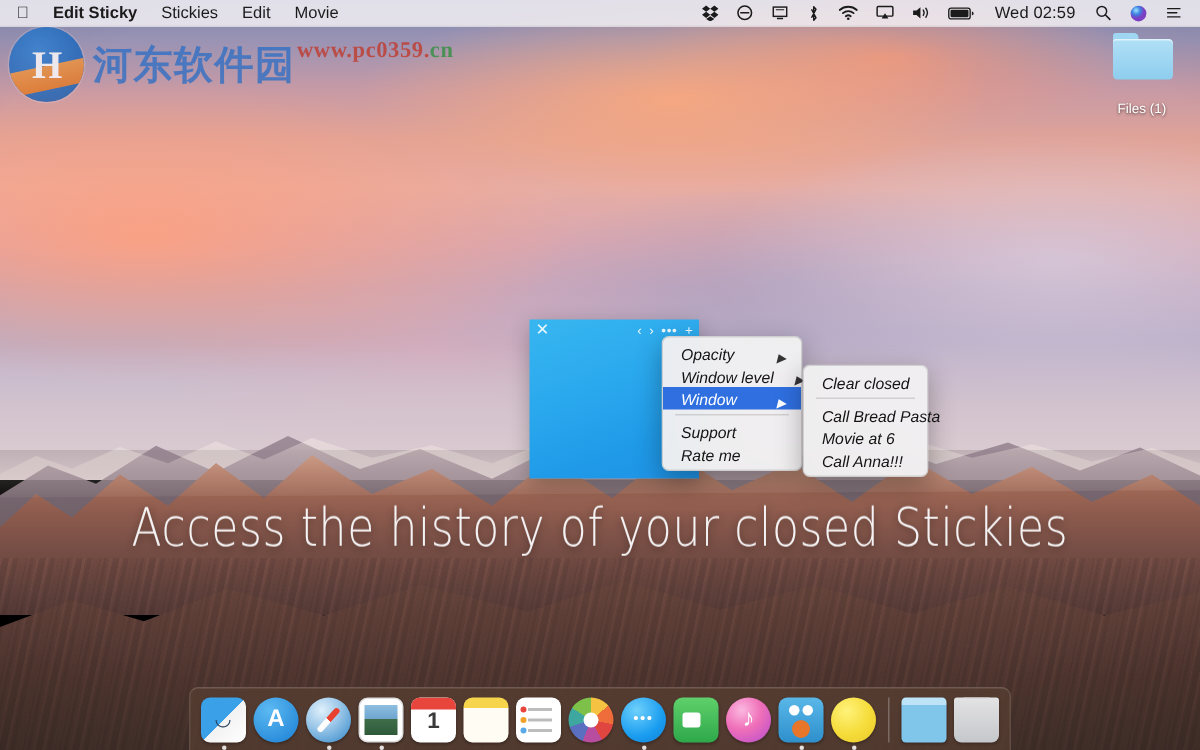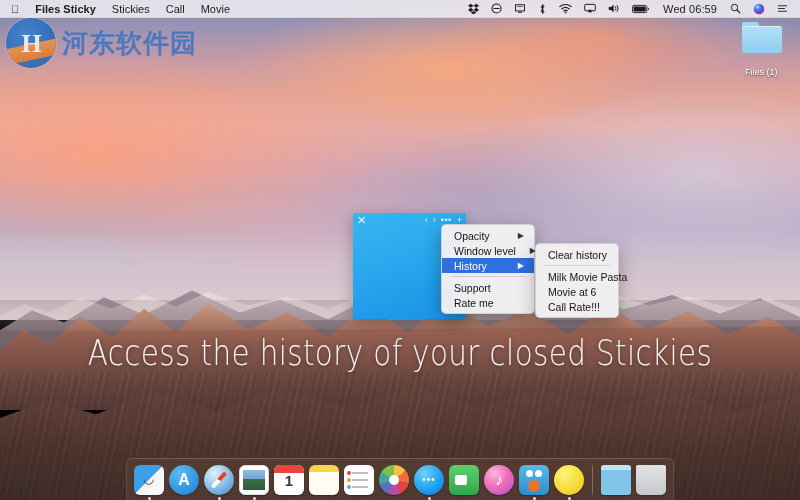--- a/index.html
+++ b/index.html
@@ -158,22 +158,22 @@
 
   
   .menu {
     position:absolute; background: rgba(241,240,241,0.97);
     -webkit-backdrop-filter: blur(16px); backdrop-filter: blur(16px);
     border:1px solid rgba(0,0,0,0.13); border-radius:5px;
     box-shadow: 0 6px 18px rgba(0,0,0,.30);
     padding:3px 0; font-size:10.5px; color:#141414;
   }
   .menu-row {
-    display:flex; align-items:center; height:15px; padding:0 10px 0 12px;
-    white-space:nowrap; cursor:default;
+    display:flex; align-items:flex-end; height:15px; padding:0 10px 0 12px;
+    white-space:nowrap; cursor:default;font-style:italic;
   }
   .menu-row .lbl { flex:1; }
   .menu-row .arrow { font-size:8px; margin-left:14px; color:#333; }
   .menu-row.hl { background:#2f6fe0; color:#fff; }
   .menu-row.hl .arrow { color:#fff; }
   .menu-sep { height:1px; background:rgba(0,0,0,.13); margin:3px 8px; }
   #menu-main { left:441px; top:224px; width:94px; }
   #menu-history { left:535px; top:243px; width:84px; }
 
   
@@ -249,23 +249,23 @@
     <div class="mtn-mid"></div>
     <div class="mtn-snow"></div>
     <div class="mtn-near"></div>
     <div class="mtn-texture"></div>
     <div class="wall-vignette"></div>
   </div>
 
   <div class="menubar">
     <div class="mb-left">
       <div class="mb-item apple"></div>
-      <div class="mb-item bold">Files Sticky</div>
+      <div class="mb-item bold">Edit Sticky</div>
       <div class="mb-item">Stickies</div>
-      <div class="mb-item">Call</div>
+      <div class="mb-item">Edit</div>
       <div class="mb-item">Movie</div>
     </div>
     <div class="mb-right">
       <div class="mb-icon">
         <svg width="11" height="11" viewBox="0 0 16 16">
             <path d="M4 1 0 4l4 3 4-3-4-3zm8 0L8 4l4 3 4-3-4-3zM0 10l4 3 4-3-4-3-4 3zm12-3-4 3 4 3 4-3-4-3zM4 14l4 2.5L12 14l-4-2.5L4 14z" fill="#1b1b1b"></path>
           </svg>
       </div>
       <div class="mb-icon">
         <svg width="11" height="11" viewBox="0 0 16 16">
@@ -306,21 +306,21 @@
             <path d="M12.3 3a7 7 0 0 1 0 8" fill="none" stroke="#1b1b1b" stroke-width="1.2" stroke-linecap="round"></path>
           </svg>
       </div>
       <div class="mb-icon">
         <svg width="18" height="10" viewBox="0 0 24 12">
             <rect x="0.7" y="1.2" width="19" height="9.6" rx="2" fill="none" stroke="#1b1b1b" stroke-width="1.2"></rect>
             <rect x="2.2" y="2.7" width="16" height="6.6" rx="1" fill="#1b1b1b"></rect>
             <path d="M21.2 4.3v3.4c1-.3 1.6-.9 1.6-1.7s-.6-1.4-1.6-1.7z" fill="#1b1b1b"></path>
           </svg>
       </div>
-      <div class="mb-clock">Wed 06:59</div>
+      <div class="mb-clock">Wed 02:59</div>
       <div class="mb-icon">
         <svg width="11" height="11" viewBox="0 0 16 16">
             <circle cx="6.6" cy="6.6" r="4.7" fill="none" stroke="#1b1b1b" stroke-width="1.4"></circle>
             <line x1="10.2" y1="10.2" x2="14.4" y2="14.4" stroke="#1b1b1b" stroke-width="1.6" stroke-linecap="round"></line>
           </svg>
       </div>
       <div class="mb-icon">
         <svg width="12" height="12" viewBox="0 0 16 16">
             <defs>
               <radialGradient id="sg" cx="35%" cy="30%">
@@ -344,20 +344,21 @@
     </div>
   </div>
 
   <div class="watermark">
     <div class="wm-logo">
       <div class="band"></div>
       <div class="hh">H</div>
     </div>
     <div class="wm-text">
       <div class="wm-cn">河东软件园</div>
+      <div class="wm-url"><span>www.pc0359.</span><span class="grn">cn</span></div>
     </div>
   </div>
 
   <div class="desk-folder">
     <div class="folder-glyph">
       <div class="tab"></div>
       <div class="body"></div>
     </div>
     <div class="folder-label">
       <span>Files</span>
@@ -381,45 +382,45 @@
   <div class="menu" id="menu-main">
     <div class="menu-row">
       <span class="lbl">Opacity</span>
       <span class="arrow">▶</span>
     </div>
     <div class="menu-row">
       <span class="lbl">Window level</span>
       <span class="arrow">▶</span>
     </div>
     <div class="menu-row hl">
-      <span class="lbl">History</span>
+      <span class="lbl">Window</span>
       <span class="arrow">▶</span>
     </div>
     <div class="menu-sep"></div>
     <div class="menu-row">
       <span class="lbl">Support</span>
     </div>
     <div class="menu-row">
       <span class="lbl">Rate me</span>
     </div>
   </div>
 
   <div class="menu" id="menu-history">
     <div class="menu-row">
-      <span class="lbl">Clear history</span>
+      <span class="lbl">Clear closed</span>
     </div>
     <div class="menu-sep"></div>
     <div class="menu-row">
-      <span class="lbl">Milk Movie Pasta</span>
+      <span class="lbl">Call Bread Pasta</span>
     </div>
     <div class="menu-row">
       <span class="lbl">Movie at 6</span>
     </div>
     <div class="menu-row">
-      <span class="lbl">Call Rate!!!</span>
+      <span class="lbl">Call Anna!!!</span>
     </div>
   </div>
 
   <div class="tagline">Access the history of your closed Stickies</div>
 
   <div class="dock">
     <div class="dock-item">
       <div class="di ic-finder"></div>
       <div class="dot"></div>
     </div>

